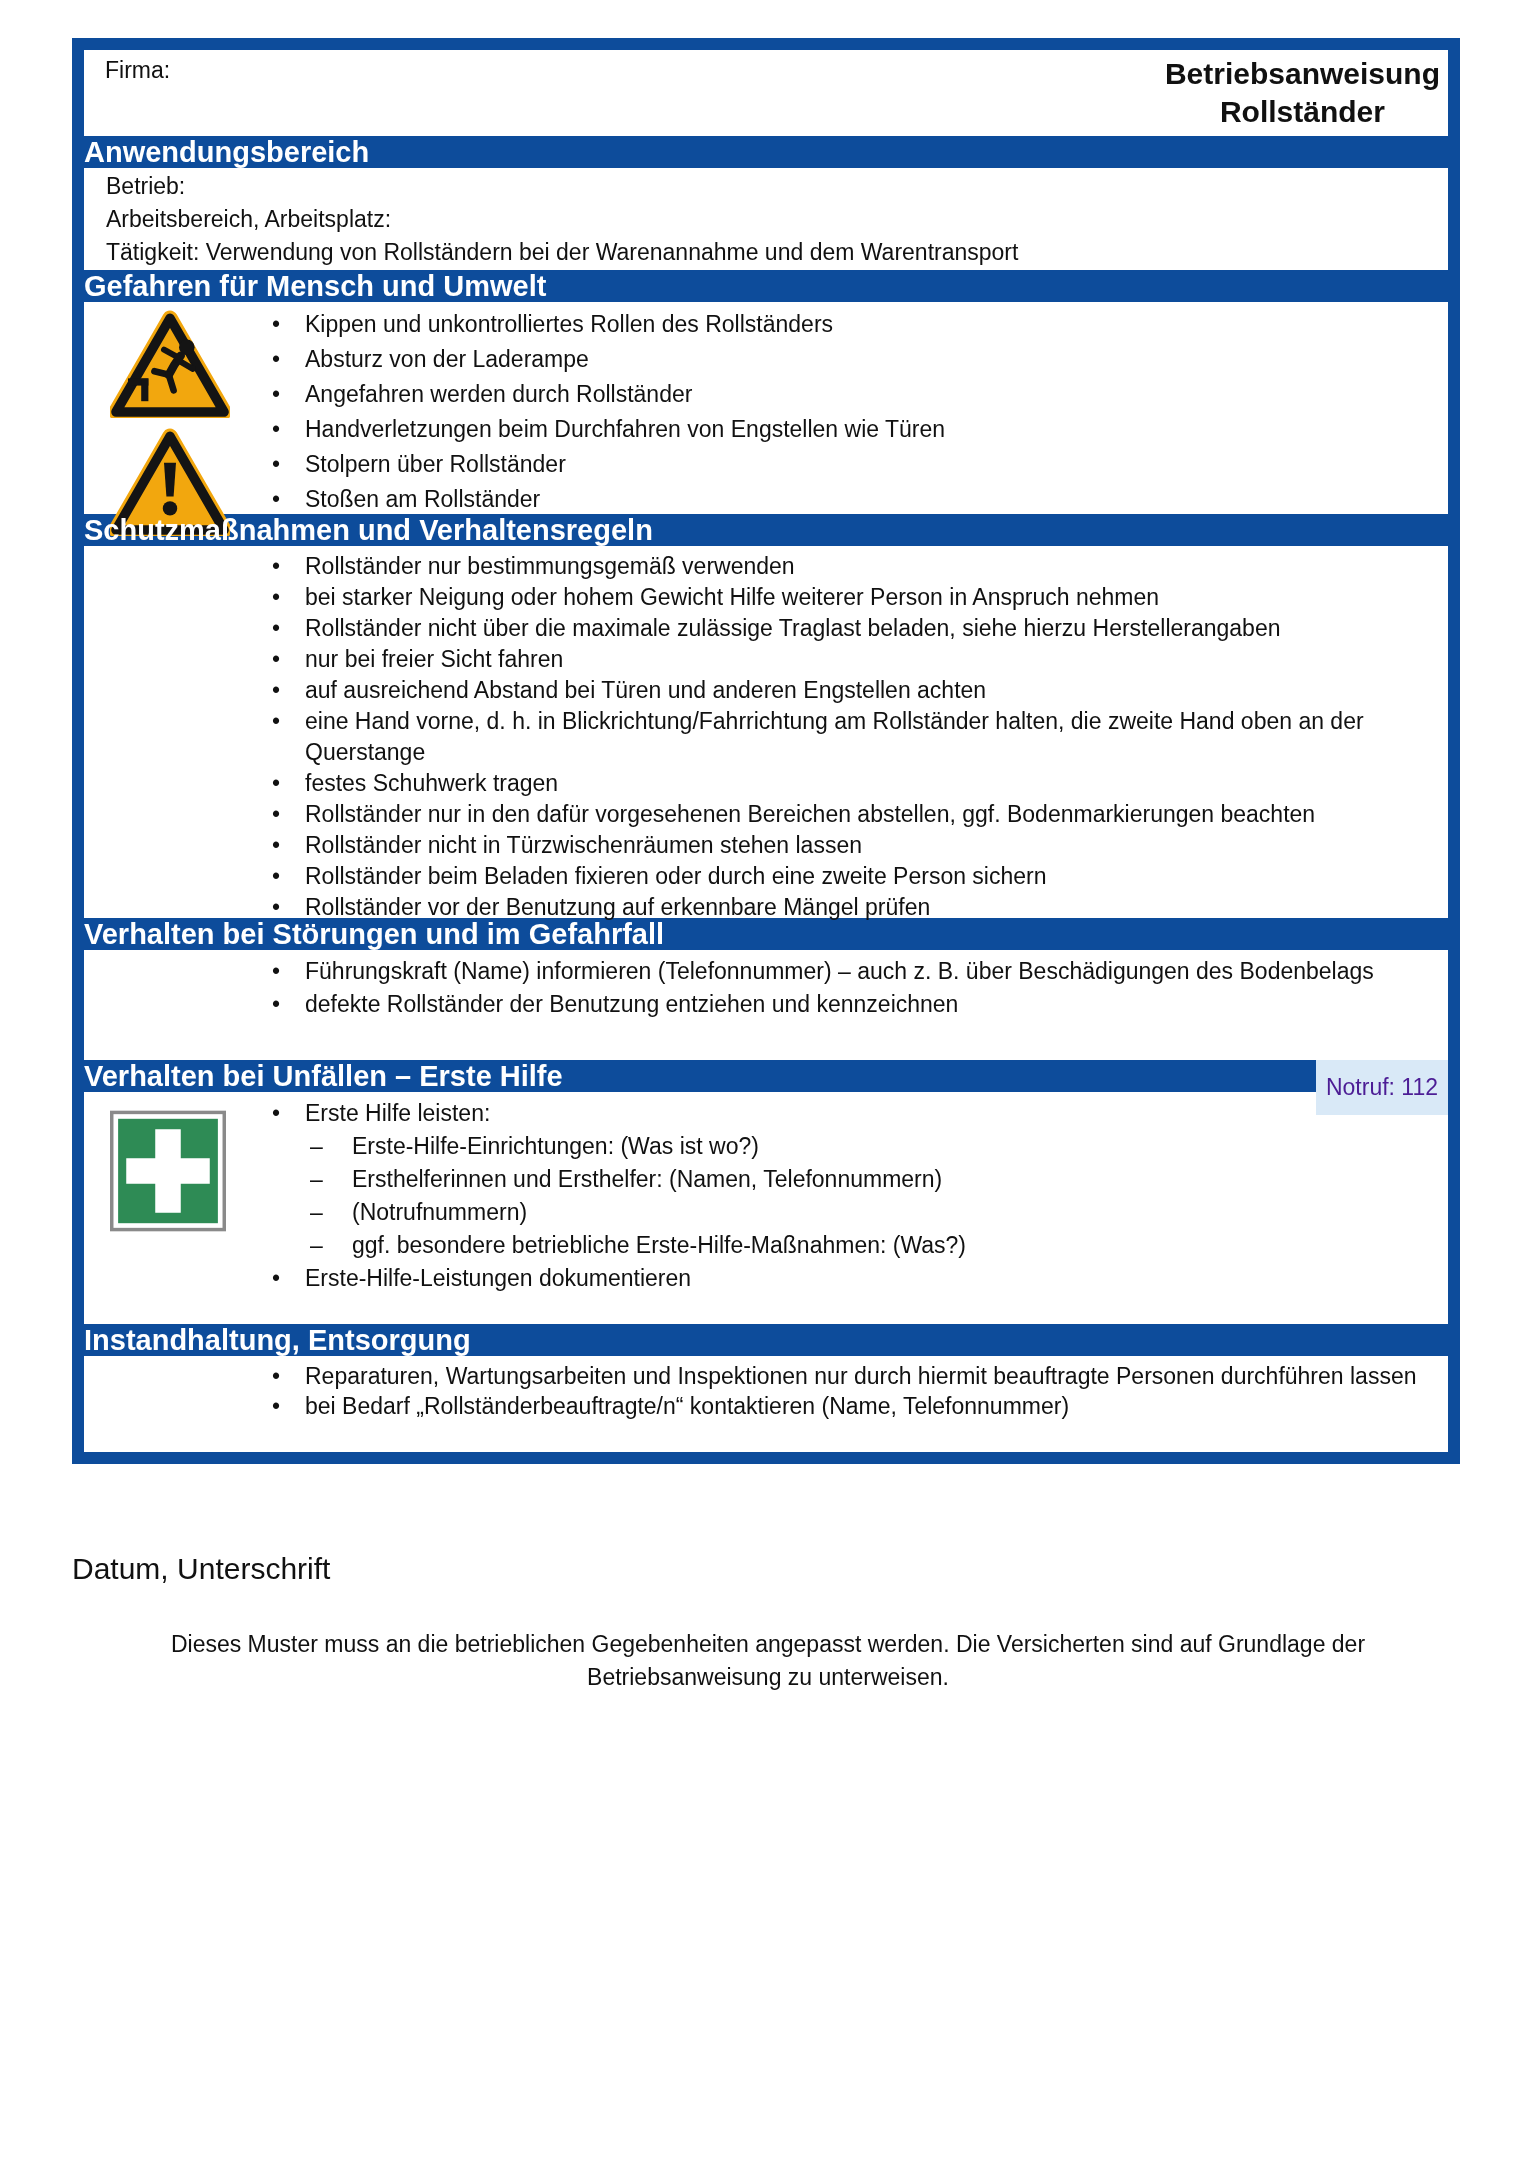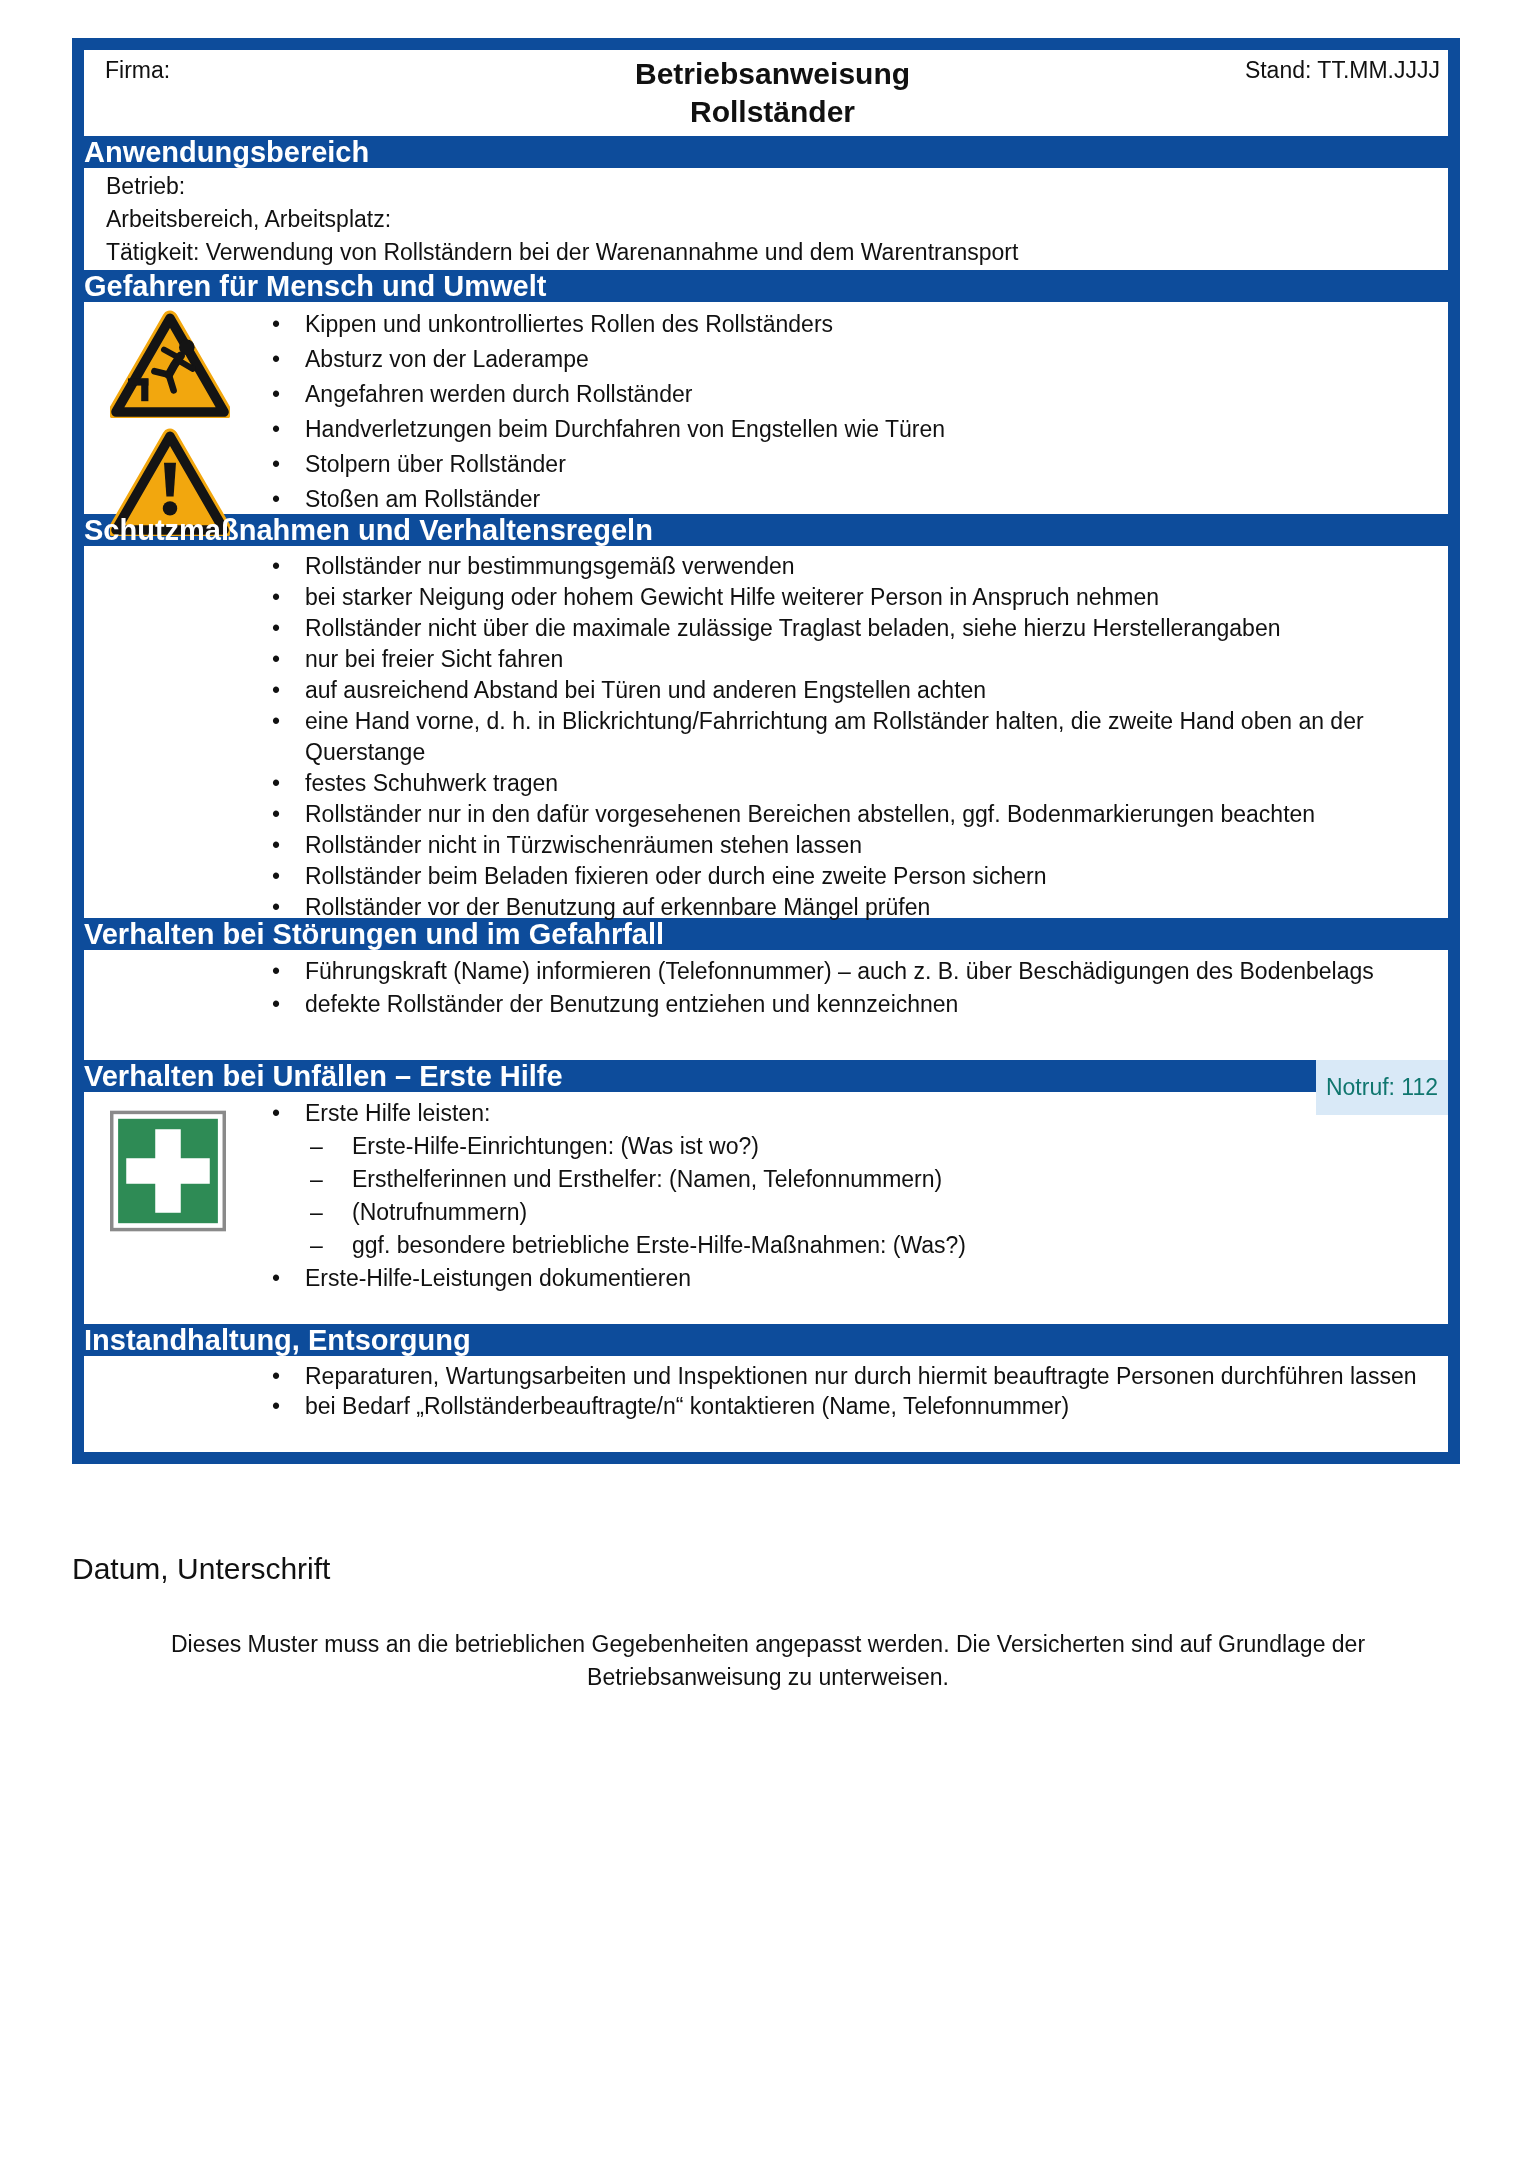--- a/index.html
+++ b/index.html
@@ -32,21 +32,21 @@
   .header-title{flex:0 0 auto;text-align:center;font-weight:bold;font-size:30px;line-height:38px;}
   
   .band{
     position:relative;height:32px;
     display:flex;align-items:center;justify-content:flex-start;
     color:#ffffff;font-weight:bold;font-size:29px;
   }
   .notruf-cell{
     position:absolute;right:0;top:0;z-index:2;
     width:132px;height:55px;
-    background:var(--c-notruf);color:#0f766e;
+    background:var(--c-notruf);color:#4c1d95;
     font-weight:normal;font-size:23px;
     display:flex;align-items:center;justify-content:center;
   }
   
   .content{display:flex;}
   .icon-col{flex:0 0 164px;padding:8px 0 0 26px;}
   .list-col{flex:1 1 auto;padding:5px 28px 0 0;font-size:23px;}
   .plain-col{flex:1 1 auto;padding:2px 20px 0 22px;font-size:23px;}
   .li{display:flex;align-items:baseline;}
   .li .marker{flex:0 0 auto;}
@@ -78,21 +78,20 @@
 <body>
 
 <div class="doc">
 
   <div class="white-box header-box">
     <div class="header-side">Firma:</div>
     <div class="header-title">
       <div>Betriebsanweisung</div>
       <div>Rollständer</div>
     </div>
-    <div class="header-side right">Stand: TT.MM.JJJJ</div>
   </div>
 
   <div class="band">
     <span>Anwendungsbereich</span>
   </div>
   <div class="white-box box-app">
     <div class="content">
       <div class="plain-col lh33">
           <div class="li plain">
             <span class="txt">Betrieb:</span>

